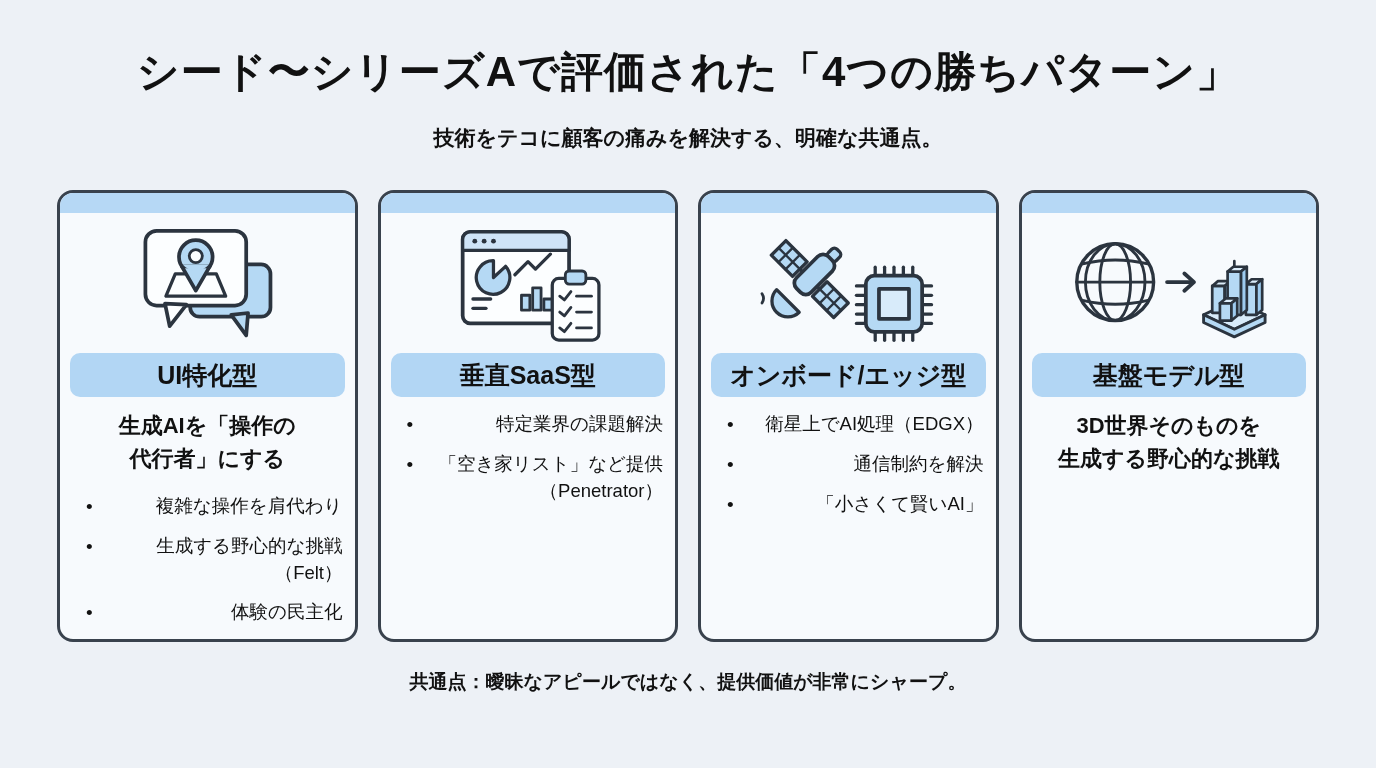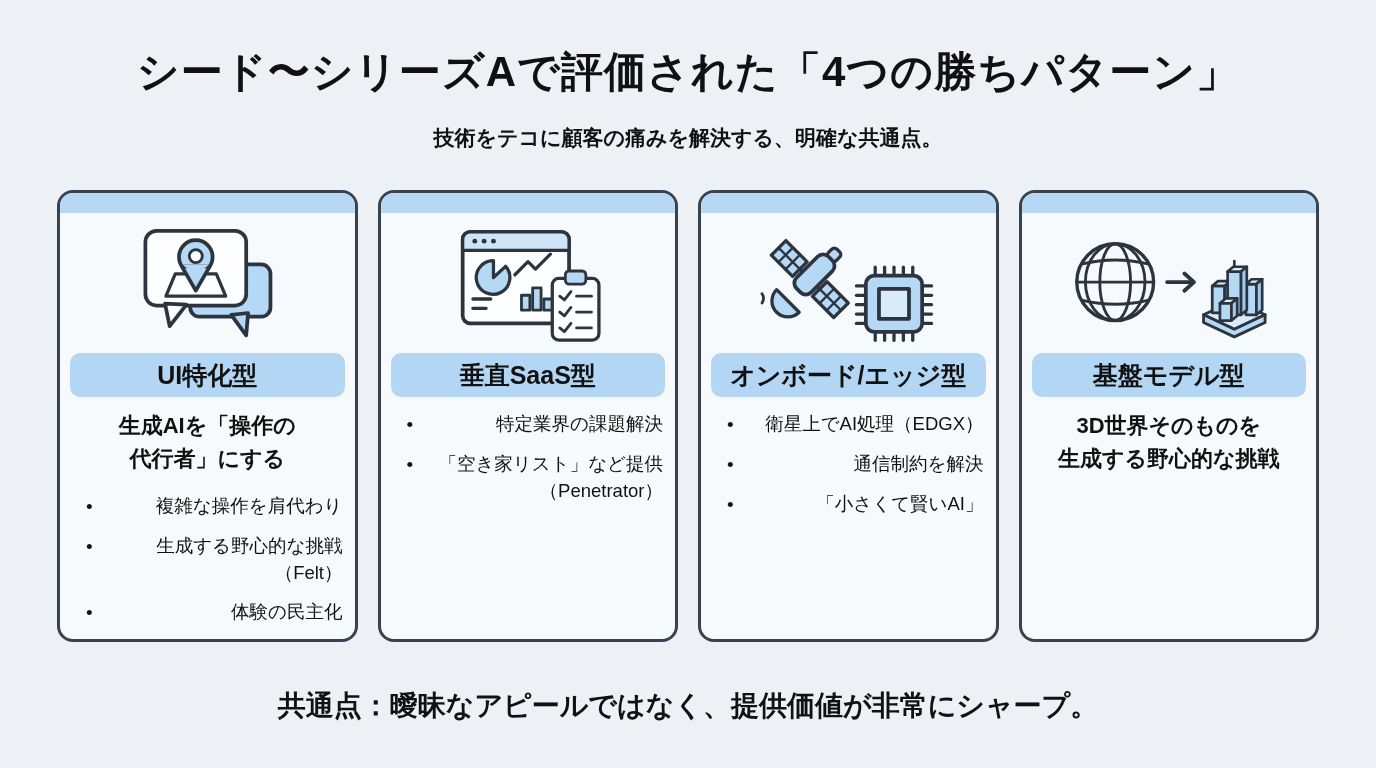--- a/index.html
+++ b/index.html
@@ -91,22 +91,22 @@
   }
   ul.bullets li::before {
     content: "•";
     position: absolute;
     left: 4px;
     top: 0;
     font-size: 19px;
   }
   .footer {
     text-align: center;
-    margin-top: 45px;
-    font-size: 28px;
+    margin-top: 27px;
+    font-size: 19px;
     font-weight: 700;
   }
   .icon-svg { display: block; }
 </style>
 </head>
 <body>
 
 <div class="header">
   <h1 class="page-title">シード〜シリーズAで評価された「4つの勝ちパターン」</h1>
   <div class="page-subtitle">技術をテコに顧客の痛みを解決する、明確な共通点。</div>

